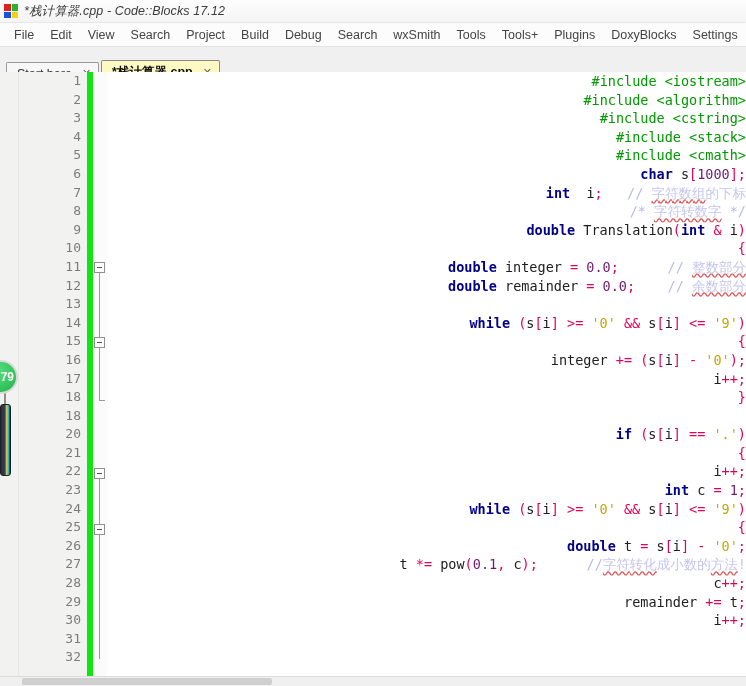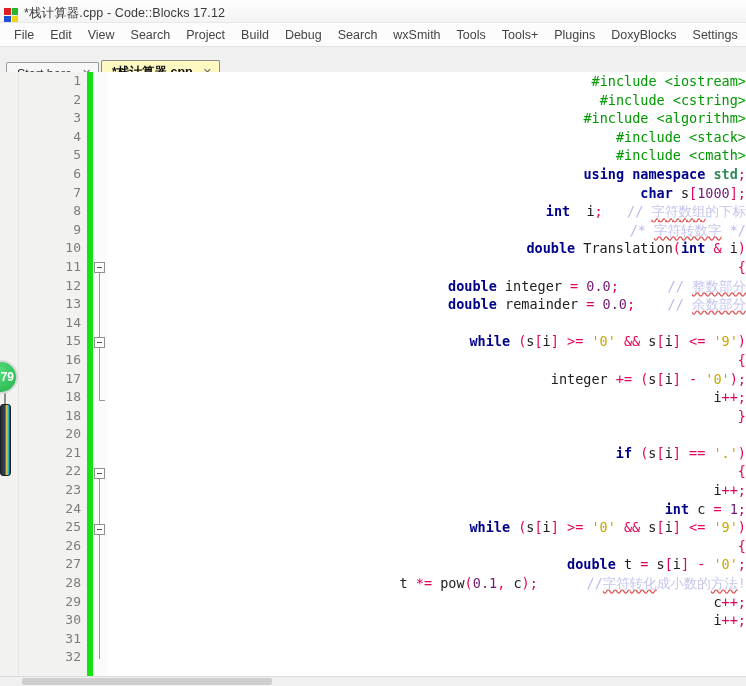--- a/index.html
+++ b/index.html
@@ -6,24 +6,25 @@
   body{
     width:746px;height:686px;overflow:hidden;
     font-family:"Liberation Sans", sans-serif;
     background:#ffffff;
     -webkit-font-smoothing:antialiased;
   }
   .app{position:relative;width:746px;height:686px;overflow:hidden;background:#fff;}
 
   
   .titlebar{
-    height:22px;display:flex;align-items:flex-end;
+    height:22px;display:flex;align-items:center;
     background:linear-gradient(to bottom,#fdfdfd,#f4f4f4);
     border-bottom:1px solid #e8e8e8;
     padding-left:4px;
+    font-style:italic;
   }
   .cb-logo{width:14px;height:14px;display:grid;grid-template-columns:1fr 1fr;grid-template-rows:1fr 1fr;gap:1px;flex:0 0 auto;margin-right:6px;}
   .cb-logo i{display:block;}
   .cb-logo i:nth-child(1){background:#e02020;}
   .cb-logo i:nth-child(2){background:#2bb32b;}
   .cb-logo i:nth-child(3){background:#1a52d6;}
   .cb-logo i:nth-child(4){background:#f2d312;}
   .title-text{
     font-size:12.5px;color:#3a3a3a;white-space:nowrap;letter-spacing:0.1px;
   }
@@ -232,25 +233,24 @@
       <div class="fold-box" style="top:265px;"></div>
       <div class="fold-line" style="top:276px;height:52px;"></div>
       <div class="fold-tick" style="top:328px;"></div>
       <div class="fold-box" style="top:396px;"></div>
       <div class="fold-line" style="top:407px;height:180px;"></div>
       <div class="fold-box" style="top:452px;"></div>
     </div>
 
     <div class="codearea">
       <div class="cl"><span class="pre">#include &lt;iostream&gt;</span></div>
+      <div class="cl"><span class="pre">#include &lt;algorithm&gt;</span></div>
       <div class="cl"><span class="pre">#include &lt;cstring&gt;</span></div>
-      <div class="cl"><span class="pre">#include &lt;algorithm&gt;</span></div>
       <div class="cl"><span class="pre">#include &lt;stack&gt;</span></div>
       <div class="cl"><span class="pre">#include &lt;cmath&gt;</span></div>
-      <div class="cl"><span class="kw">using namespace </span><span class="ns">std</span><span class="op">;</span></div>
       <div class="cl"><span class="kw">char</span> s<span class="op">[</span><span class="num">1000</span><span class="op">];</span></div>
       <div class="cl"><span class="kw">int</span>  i<span class="op">;</span>   <span class="cmt">// </span><span class="cmtcn sq">字符数组</span><span class="cmtcn">的下标</span></div>
       <div class="cl"><span class="cmt">/* </span><span class="cmtcn sq">字符转数字</span><span class="cmt"> */</span></div>
       <div class="cl"><span class="kw">double</span> Translation<span class="op">(</span><span class="kw">int</span> <span class="op">&amp;</span> i<span class="op">)</span></div>
       <div class="cl"><span class="brc">{</span></div>
       <div class="cl">    <span class="kw">double</span> integer <span class="op">=</span> <span class="num">0.0</span><span class="op">;</span>      <span class="cmt">// </span><span class="cmtcn sq">整数部分</span></div>
       <div class="cl">    <span class="kw">double</span> remainder <span class="op">=</span> <span class="num">0.0</span><span class="op">;</span>    <span class="cmt">// </span><span class="cmtcn sq">余数部分</span></div>
       <div class="cl"> </div>
       <div class="cl">    <span class="kw">while</span> <span class="op">(</span>s<span class="op">[</span>i<span class="op">]</span> <span class="op">&gt;=</span> <span class="str">'0'</span> <span class="op">&amp;&amp;</span> s<span class="op">[</span>i<span class="op">]</span> <span class="op">&lt;=</span> <span class="str">'9'</span><span class="op">)</span></div>
       <div class="cl">    <span class="brc">{</span></div>
@@ -260,20 +260,21 @@
       <div class="cl"> </div>
       <div class="cl">    <span class="kw">if</span> <span class="op">(</span>s<span class="op">[</span>i<span class="op">]</span> <span class="op">==</span> <span class="str">'.'</span><span class="op">)</span></div>
       <div class="cl">    <span class="brc">{</span></div>
       <div class="cl">        i<span class="op">++;</span></div>
       <div class="cl">        <span class="kw">int</span> c <span class="op">=</span> <span class="num">1</span><span class="op">;</span></div>
       <div class="cl">        <span class="kw">while</span> <span class="op">(</span>s<span class="op">[</span>i<span class="op">]</span> <span class="op">&gt;=</span> <span class="str">'0'</span> <span class="op">&amp;&amp;</span> s<span class="op">[</span>i<span class="op">]</span> <span class="op">&lt;=</span> <span class="str">'9'</span><span class="op">)</span></div>
       <div class="cl">        <span class="brc">{</span></div>
       <div class="cl">            <span class="kw">double</span> t <span class="op">=</span> s<span class="op">[</span>i<span class="op">]</span> <span class="op">-</span> <span class="str">'0'</span><span class="op">;</span></div>
       <div class="cl">            t <span class="op">*=</span> pow<span class="op">(</span><span class="num">0.1</span><span class="op">,</span> c<span class="op">);</span>      <span class="cmt">//</span><span class="cmtcn sq">字符</span><span class="cmtcn sq">转化</span><span class="cmtcn">成小数的</span><span class="cmtcn sq">方法</span><span class="cmtcn">!</span></div>
       <div class="cl">            c<span class="op">++;</span></div>
+      <div class="cl">            remainder <span class="op">+=</span> t<span class="op">;</span></div>
       <div class="cl">            i<span class="op">++;</span></div>
     </div>
   </div>
 
   <div class="overlay-circle">
     <span>79</span>
   </div>
   <div class="overlay-stem"></div>
   <div class="overlay-bar"></div>
 

